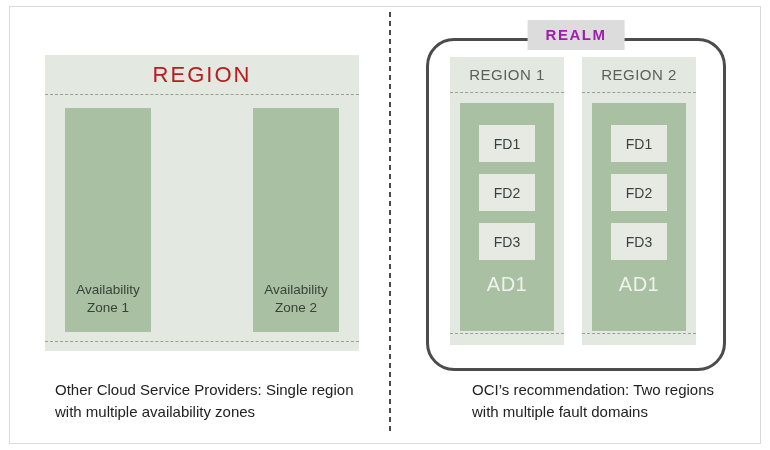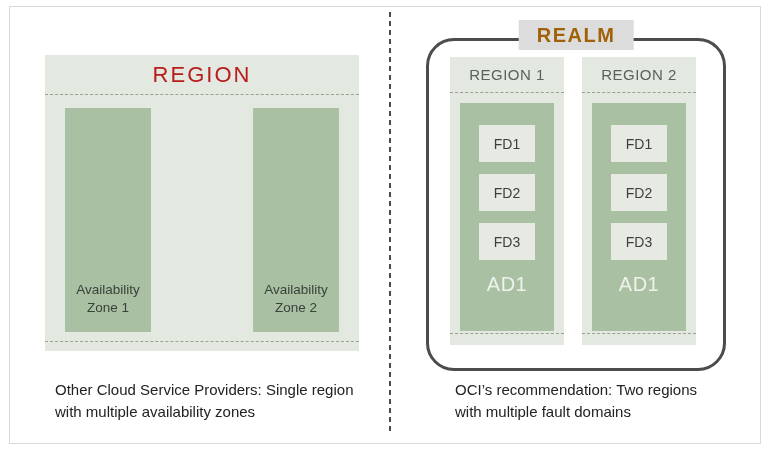--- a/index.html
+++ b/index.html
@@ -76,24 +76,24 @@
     background: #ffffff;
   }
   .realm-label {
     position: absolute;
     left: 576px; top: 20px;
     transform: translateX(-50%);
     background: #dcdcdc;
     padding: 0 18px;
     height: 30px;
     line-height: 30px;
-    font-size: 20px;
+    font-size: 15px;
     font-weight: bold;
     letter-spacing: 1.5px;
-    color: #a16207;
+    color: #a21caf;
     z-index: 2;
   }
   .region-col {
     position: absolute;
     top: 57px;
     width: 114px; height: 288px;
     background: #e3e8e0;
   }
   .region-col.first  { left: 450px; }
   .region-col.second { left: 582px; }
@@ -138,21 +138,21 @@
 
   
   .caption {
     position: absolute;
     top: 379px;
     font-size: 15px;
     line-height: 1.45;
     color: #222222;
   }
   .caption.left-caption  { left: 55px; }
-  .caption.right-caption { left: 455px; }
+  .caption.right-caption { left: 472px; }
 </style>
 </head>
 <body>
 
 <div class="stage">
   <div class="outer-frame"></div>
 
   <div class="region-box">
     <div class="region-header">REGION</div>
     <div class="az-row">

